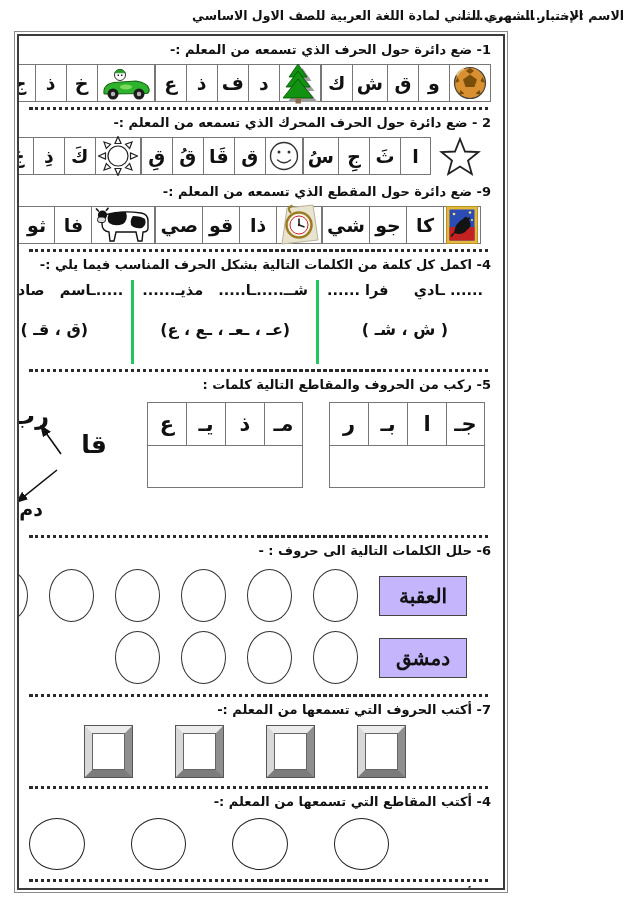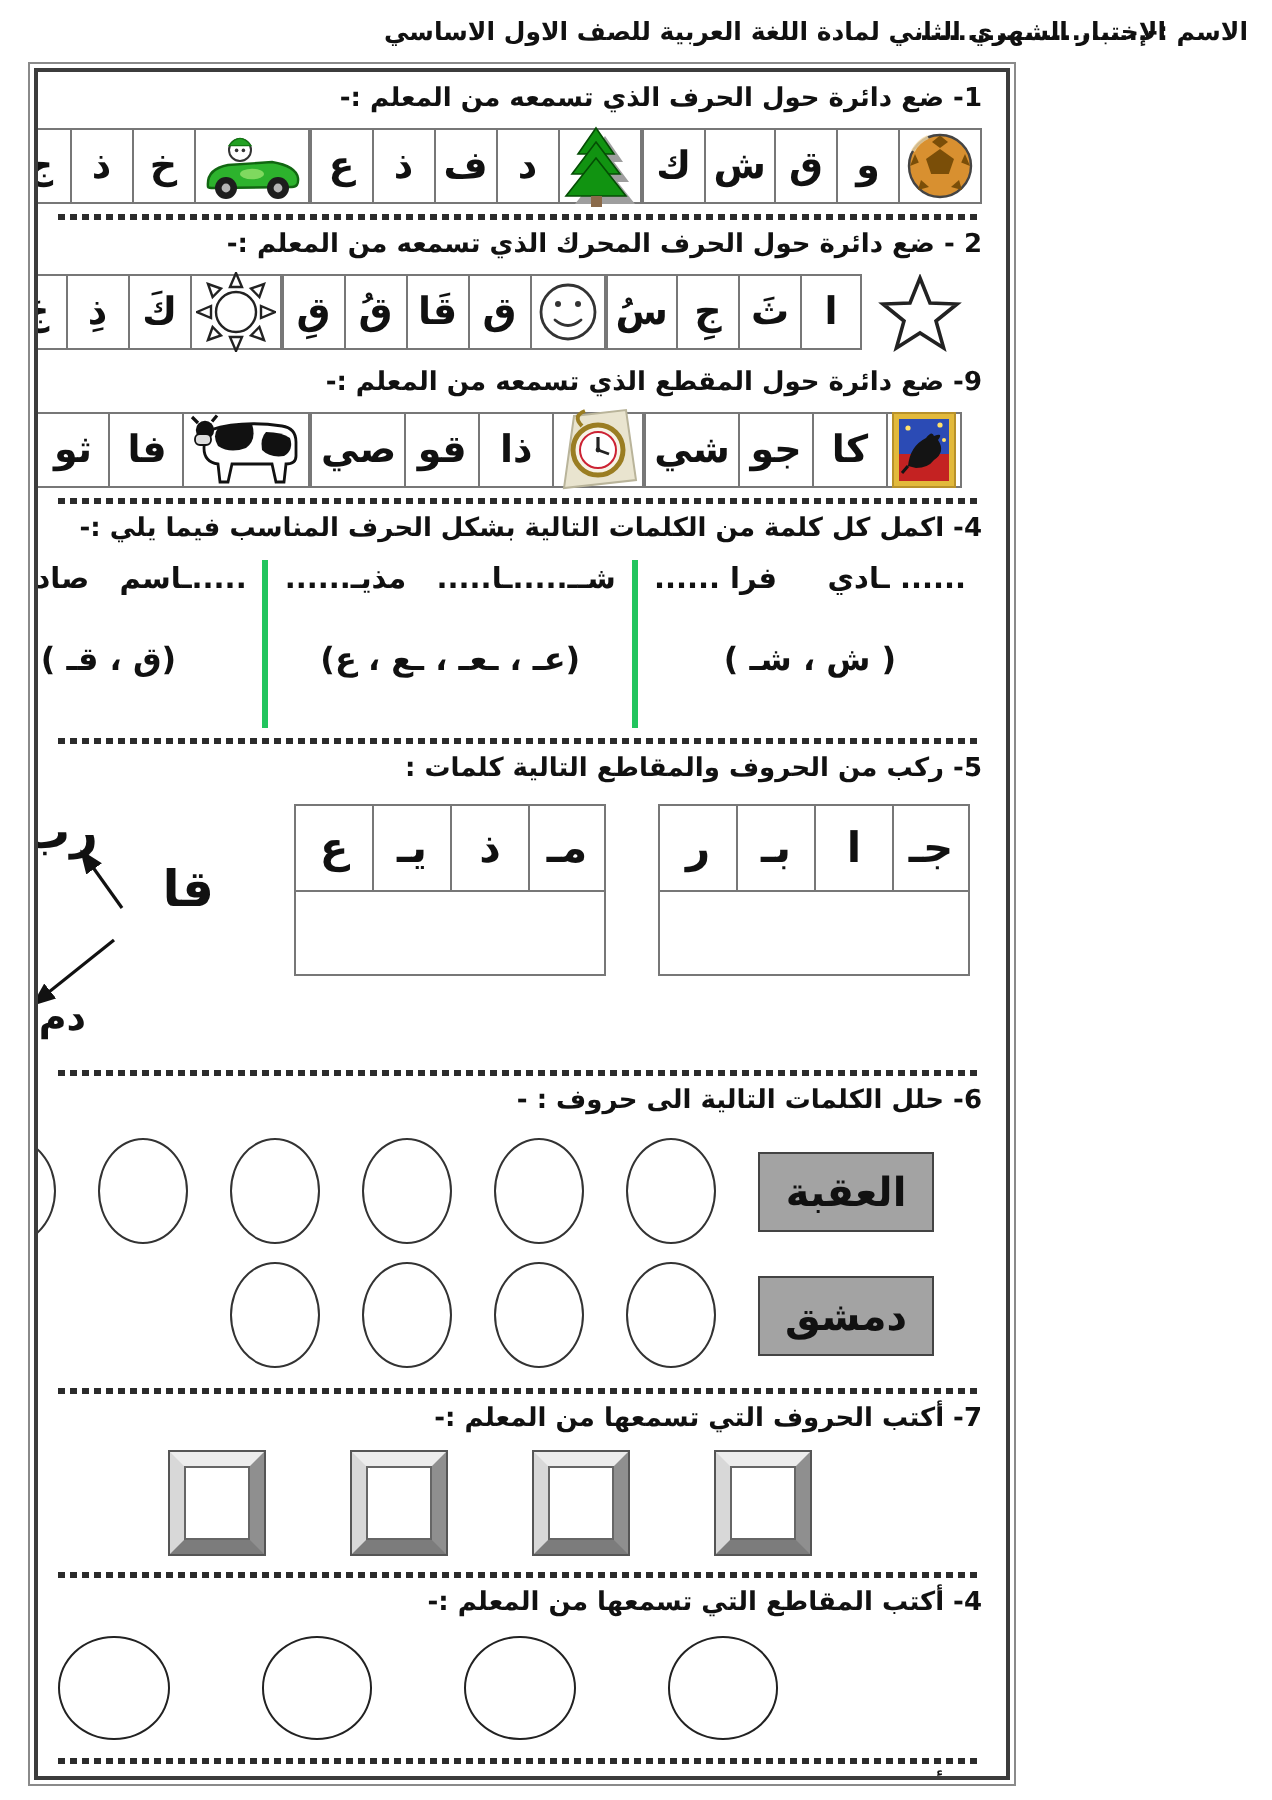--- a/index.html
+++ b/index.html
@@ -48,21 +48,21 @@
   .q5-connector { position:relative; width:262px; height:126px; flex:0 0 auto; }
   .qa-syll { position:absolute; top:28px; right:14px; font-size:25px; font-weight:bold; }
   .qa-top { position:absolute; top:0; right:72px; font-size:24px; font-weight:bold; white-space:nowrap; }
   .qa-bottom { position:absolute; top:96px; right:78px; font-size:19px; font-weight:bold; white-space:nowrap; }
   .qa-arrows { position:absolute; top:0; left:0; }
 
   
   .q6-rows { }
   .q6-row { display:flex; align-items:center; gap:21px; padding-right:24px; margin-top:9px; }
   .word-box { border:1.3px solid #444; min-width:88px; text-align:center; padding:7px 12px;
-              font-size:20px; font-weight:bold; background:#a3a3a3; }
+              font-size:20px; font-weight:bold; background:#c4b5fd;font-family:Liberation Serif, serif; }
   .a-circle { width:45px; height:53px; border:1.4px solid #333; border-radius:50%; flex:0 0 auto; }
 
   
   .q7-squares { display:flex; gap:44px; padding-right:86px; margin-top:7px; }
   .sq { width:47px; height:51px; background:#fff;
         border:7px solid; border-color:#ececec #8f8f8f #7c7c7c #d8d8d8;
         outline:1px solid #555; box-shadow:inset 0 0 0 1px #666; }
 
   
   .q8-circles { display:flex; gap:46px; padding-right:102px; margin-top:7px; }

